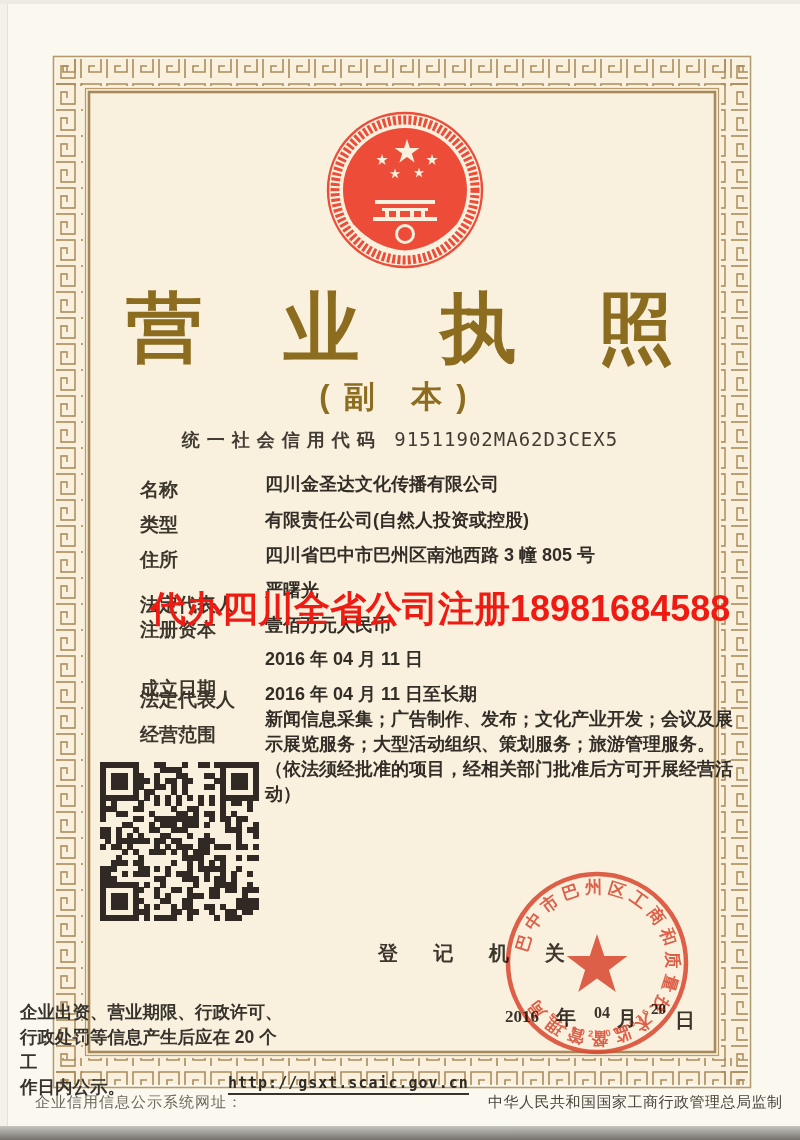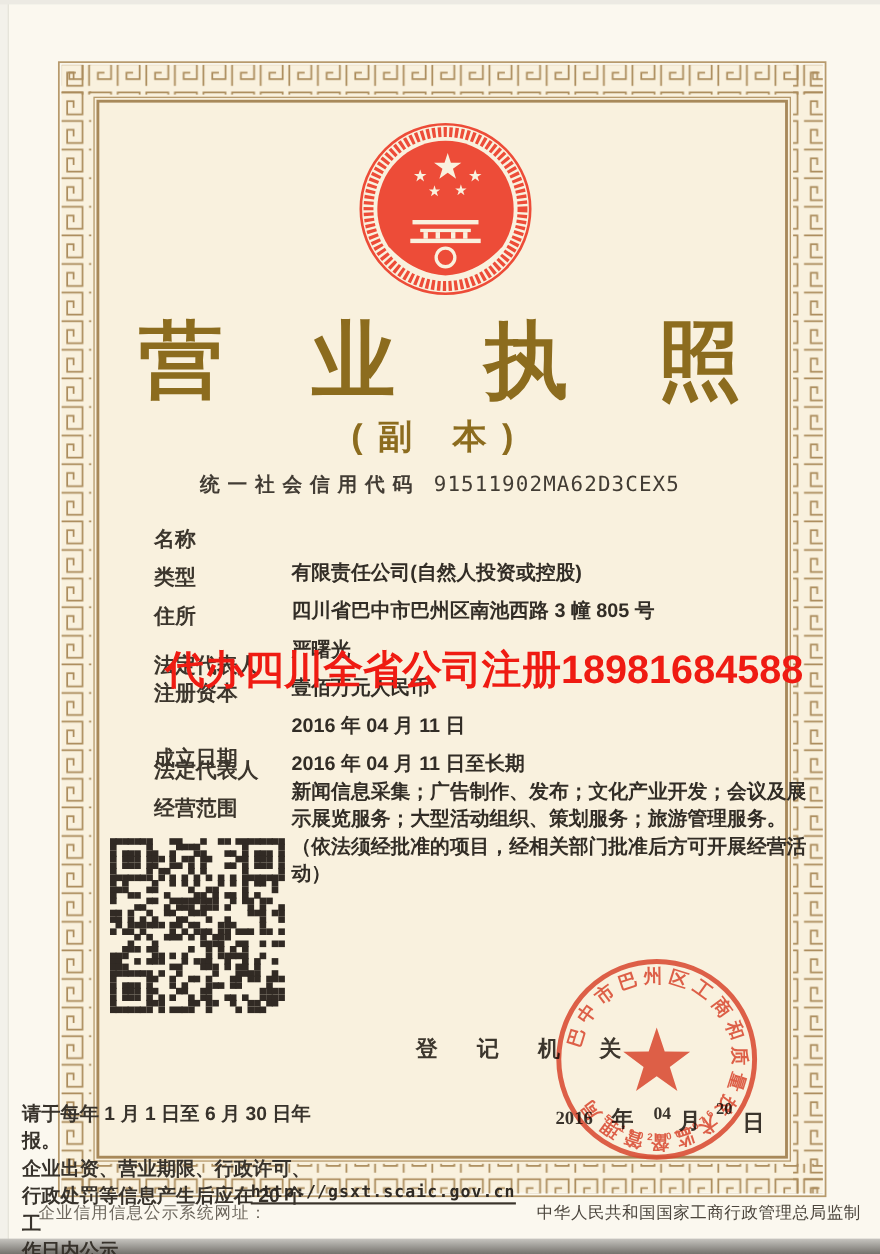--- a/index.html
+++ b/index.html
@@ -117,20 +117,21 @@
 
   <div class="doc-title">营 业 执 照</div>
   <div class="doc-subtitle">(副  本)</div>
 
   <div class="code-line">
     <span class="code-label">统一社会信用代码</span>
     <span class="code-value">91511902MA62D3CEX5</span>
   </div>
 
   <span class="field-label" style="top:477px">名称</span>
+  <span class="field-value" style="top:472px">四川金圣达文化传播有限公司</span>
 
   <span class="field-label" style="top:512px">类型</span>
   <span class="field-value" style="top:508px">有限责任公司(自然人投资或控股)</span>
 
   <span class="field-label" style="top:547px">住所</span>
   <span class="field-value" style="top:543px">四川省巴中市巴州区南池西路 3 幢 805 号</span>
 
   <span class="field-label" style="top:592px">法定代表人</span>
   <span class="field-value" style="top:578px">严曙光</span>
 
@@ -572,21 +573,20 @@
       <textPath href="#sealTop" startOffset="10">巴中市巴州区工商和质量技术监督管理局</textPath>
     </text>
     <text font-size="9" font-weight="600" fill="#d94a32" letter-spacing="4">
       <textPath href="#sealBottom" startOffset="14">5119020000076</textPath>
     </text>
   </svg>
 
   <div class="watermark">代办四川全省公司注册18981684588</div>
 
   <div class="notice">
-    <div>请于每年 1 月 1 日至 6 月 30 日年报。</div>
     <div>企业出资、营业期限、行政许可、</div>
     <div>行政处罚等信息产生后应在 20 个工</div>
     <div>作日内公示。</div>
   </div>
   <span class="site-label">企业信用信息公示系统网址：</span>
   <span class="site-url">http://gsxt.scaic.gov.cn</span>
   <span class="supervision">中华人民共和国国家工商行政管理总局监制</span>
 
 </div>
 

